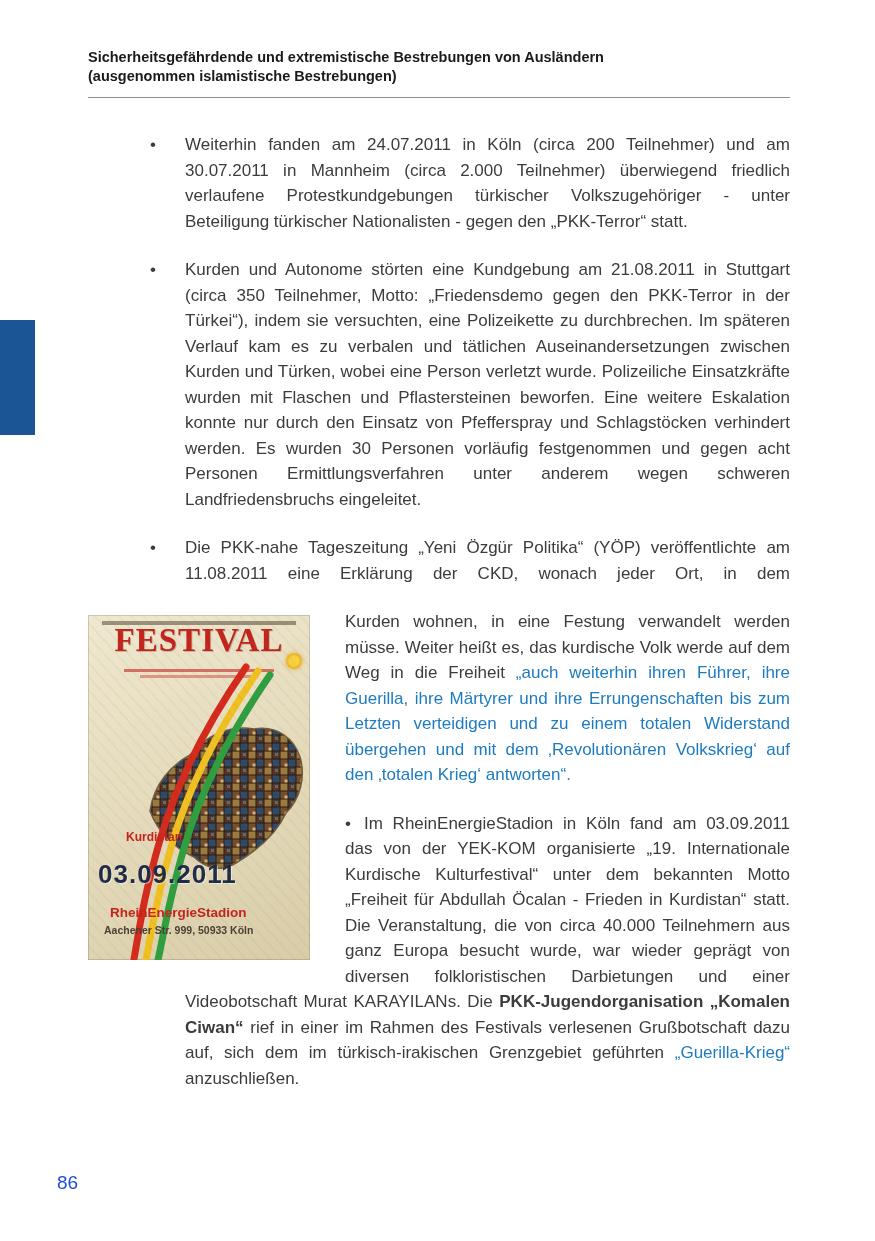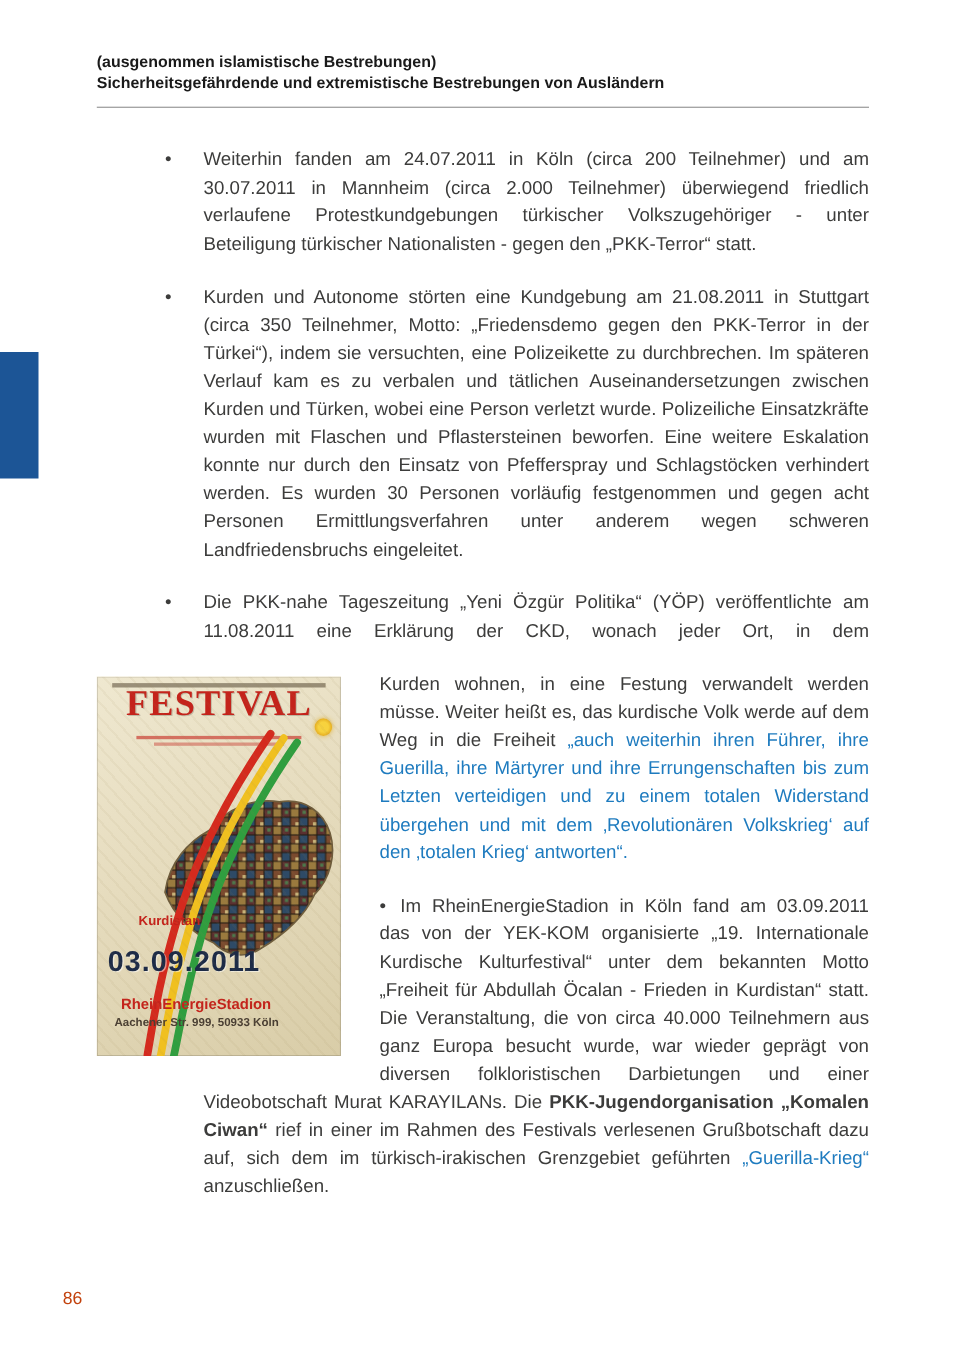--- a/index.html
+++ b/index.html
@@ -71,33 +71,33 @@
   .p-region { position:absolute; top:210px; left:38px; color:#c4231b; font-weight:bold; font-size:12px; }
   .p-date {
     position:absolute; top:247px; left:10px; font-weight:bold; font-size:26px;
     color:#1d2b47; letter-spacing:1px; text-shadow:1px 1px 0 rgba(255,255,255,.5);
   }
   .p-venue { position:absolute; top:285px; left:22px; color:#c4231b; font-weight:bold; font-size:13.5px; }
   .p-addr { position:absolute; top:303px; left:16px; color:#4a3f33; font-weight:bold; font-size:10.5px; }
 
   
   .page-number {
-    position:absolute; left:57px; top:1172px; font-size:16px; color:#c2410c;
+    position:absolute; left:57px; top:1172px; font-size:19px; color:#1d4ed8;
   }
 </style>
 </head>
 <body>
 
 <div class="page">
 
   <div class="margin-bar"></div>
 
   <header class="header">
+    <div class="h-line">Sicherheitsgefährdende und extremistische Bestrebungen von Ausländern</div>
     <div class="h-line">(ausgenommen islamistische Bestrebungen)</div>
-    <div class="h-line">Sicherheitsgefährdende und extremistische Bestrebungen von Ausländern</div>
   </header>
 
   <main class="content">
 
     <p class="bullet"><span class="marker">•</span><span>Weiterhin fanden am 24.07.2011 in Köln (circa 200 Teilnehmer) und am 30.07.2011 in Mannheim (circa 2.000 Teilnehmer) überwiegend friedlich verlaufene Protestkundgebungen türkischer Volkszugehöriger - unter Beteiligung türkischer Nationalisten - gegen den „PKK-Terror“ statt.</span></p>
 
     <p class="bullet"><span class="marker">•</span><span>Kurden und Autonome störten eine Kundgebung am 21.08.2011 in Stuttgart (circa 350 Teilnehmer, Motto: „Friedensdemo gegen den PKK-Terror in der Türkei“), indem sie versuchten, eine Polizeikette zu durchbrechen. Im späteren Verlauf kam es zu verbalen und tätlichen Auseinandersetzungen zwischen Kurden und Türken, wobei eine Person verletzt wurde. Polizeiliche Einsatzkräfte wurden mit Flaschen und Pflastersteinen beworfen. Eine weitere Eskalation konnte nur durch den Einsatz von Pfefferspray und Schlagstöcken verhindert werden. Es wurden 30 Personen vorläufig festgenommen und gegen acht Personen Ermittlungsverfahren unter anderem wegen schweren Landfriedensbruchs eingeleitet.</span></p>
 
     <p class="bullet b3-intro"><span class="marker">•</span><span>Die PKK-nahe Tageszeitung „Yeni Özgür Politika“ (YÖP) veröffentlichte am 11.08.2011 eine Erklärung der CKD, wonach jeder Ort, in dem</span></p>
 

